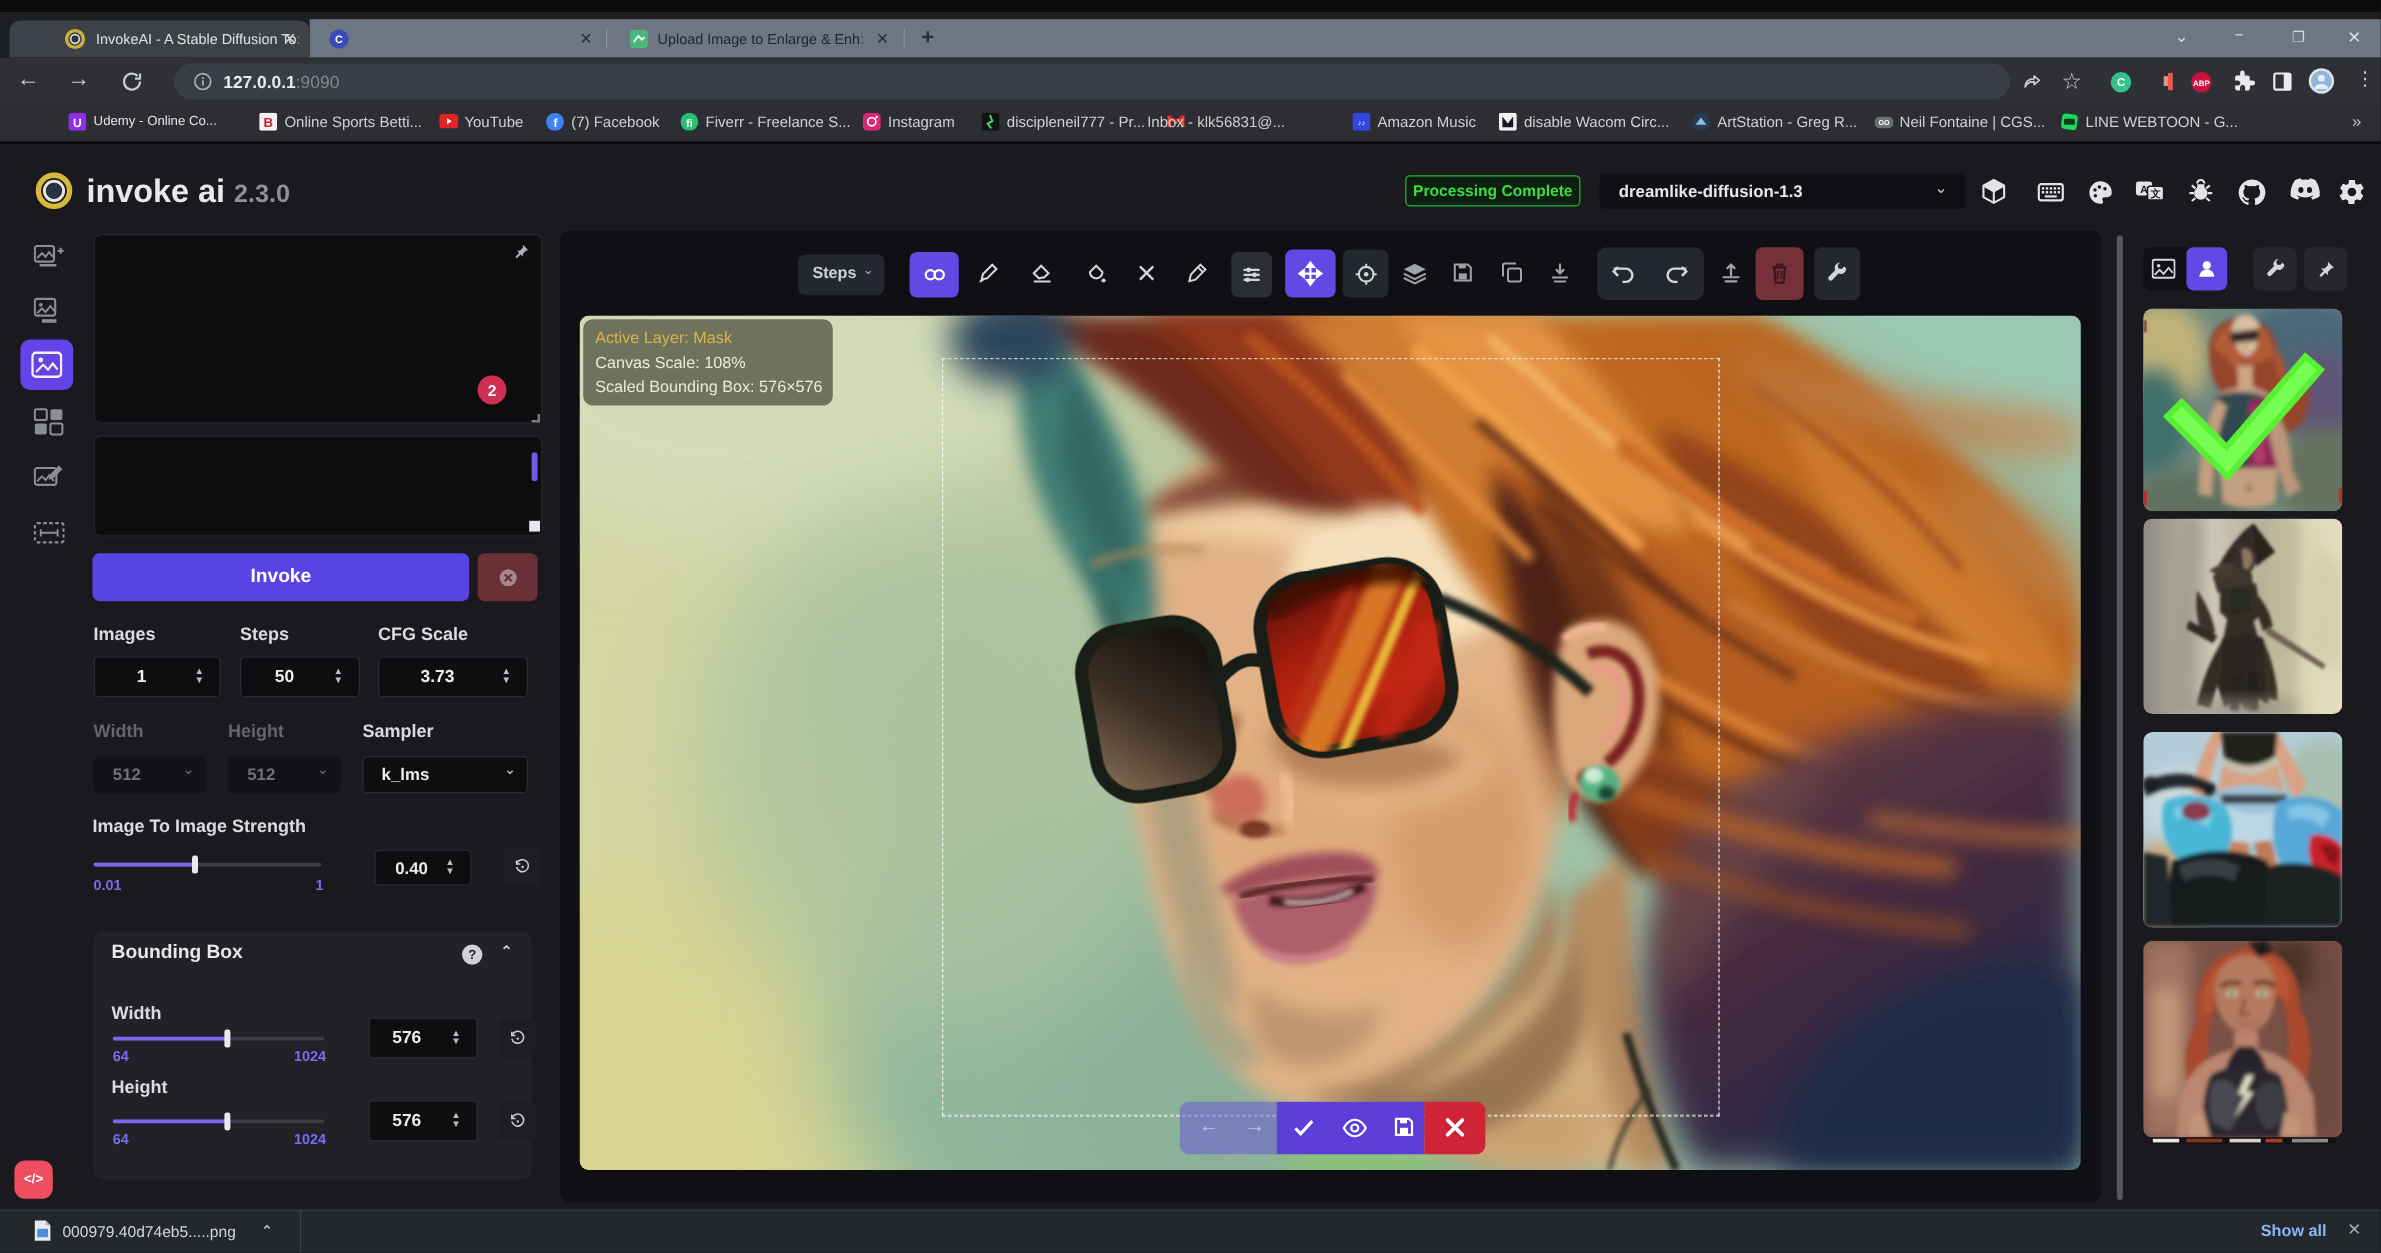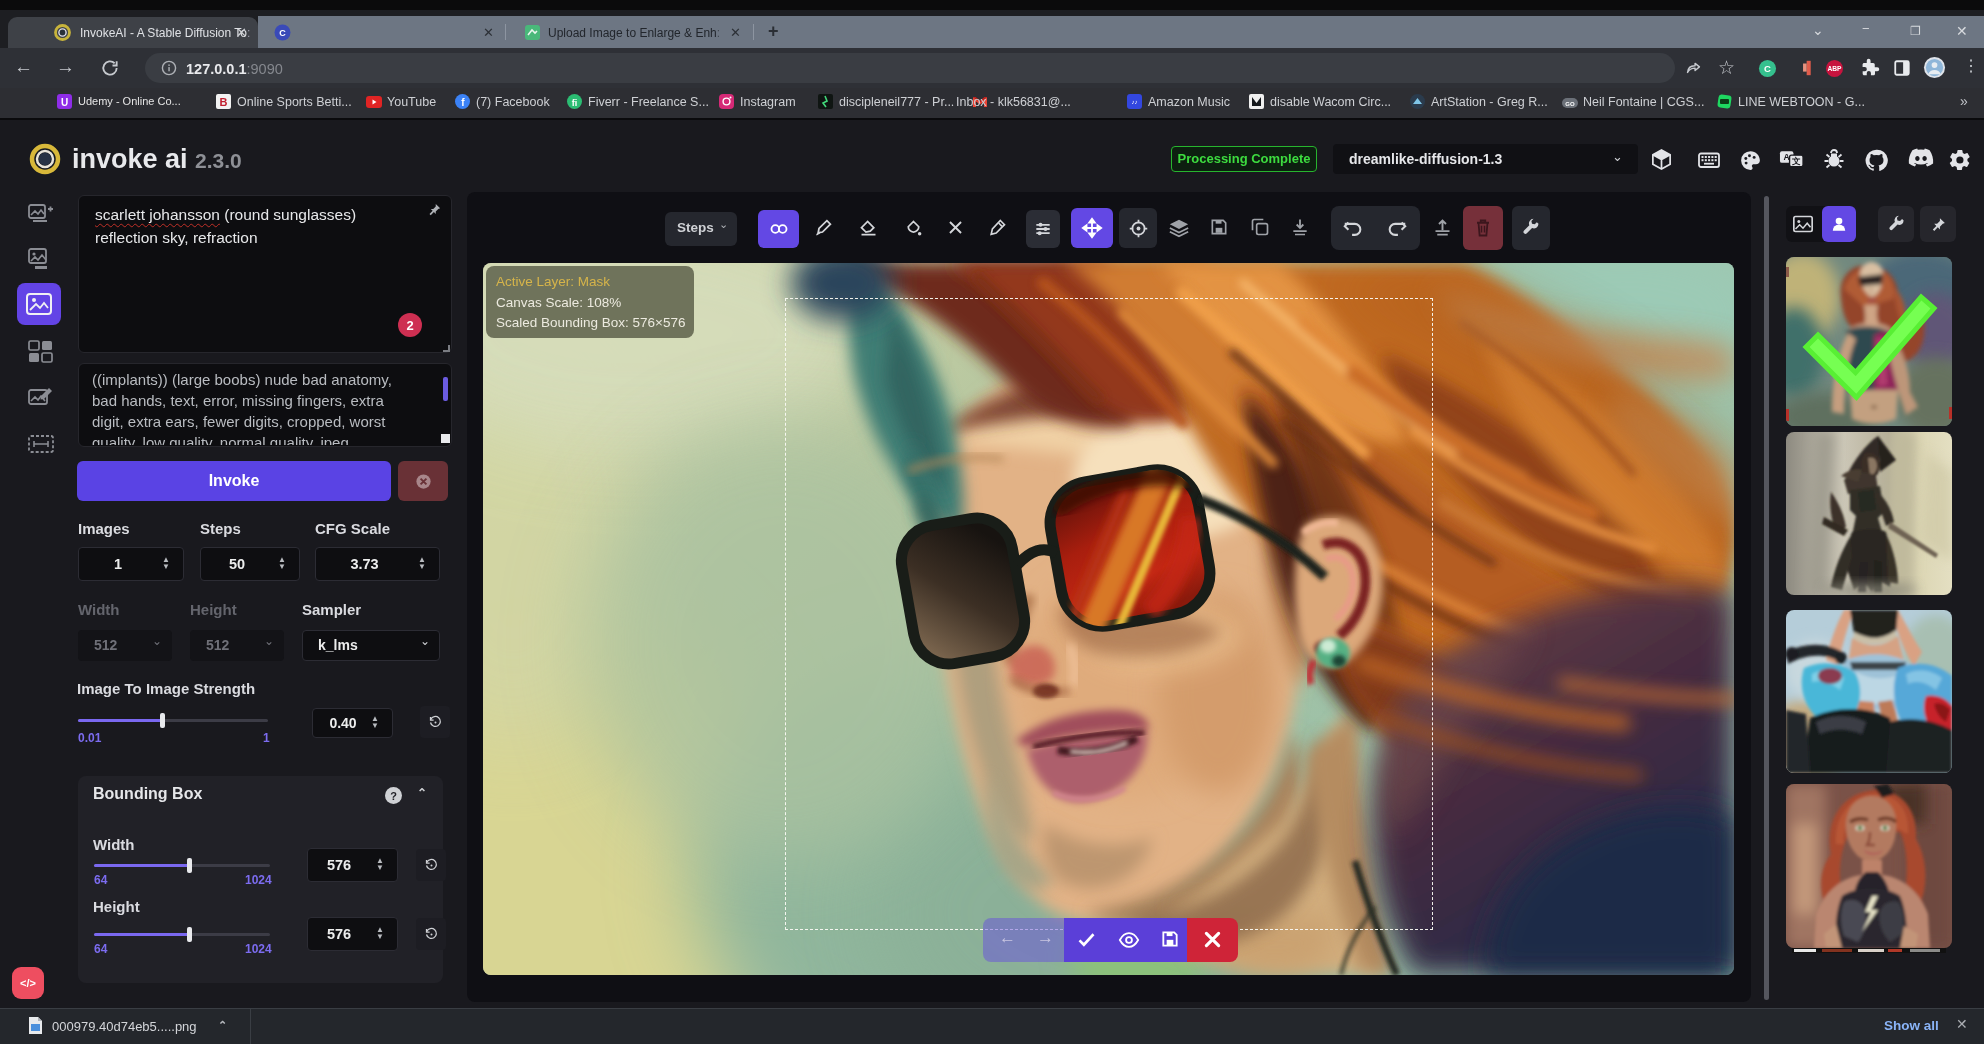--- a/index.html
+++ b/index.html
@@ -238,28 +238,26 @@
 <div class="abs" style="left:28px;top:386px;"><svg width="26" height="24" viewBox="0 0 26 24">
         <rect x="1" y="4" width="18" height="14" rx="2" fill="none" stroke="#8b8d94" stroke-width="1.8"></rect>
         <path d="M3 15 l4-4 3 3 3-4 4 5" stroke="#8b8d94" fill="none" stroke-width="1.6"></path>
         <path d="M21 2 l3 3 -8 8 -3.5.5 .5-3.5 z" fill="#8b8d94"></path>
       </svg></div>
 <div class="abs" style="left:28px;top:432px;"><svg width="26" height="24" viewBox="0 0 26 24">
         <rect x="1" y="4" width="24" height="16" rx="2" fill="none" stroke="#8b8d94" stroke-width="1.8" stroke-dasharray="3 2"></rect>
         <path d="M6 12 h14 M6 9 v6 M20 9 v6" stroke="#8b8d94" stroke-width="1.6"></path>
       </svg></div>
 <div class="abs" style="left:78px;top:195px;width:374px;height:158px;background:#0d0d10;border:1px solid #26262c;border-radius:6px;"></div>
-<div class="abs" style="left:95px;top:204px;width:340px;color:#e7e8ea;font-size:15.5px;line-height:22.5px;"><span style="text-decoration:underline wavy #c03028 1px;text-underline-offset:3px;">scarlett johansson</span> (round sunglasses)<br>reflection sky, refraction</div>
 <svg class="abs" style="left:427px;top:202px;" width="15" height="15" viewBox="0 0 24 24">
       <path d="M14 3l7 7-3 1-4 4 0 4-3-3-5 5-2-2 5-5-3-3 4 0 4-4z" fill="#aeb1b6"></path>
     </svg>
 <div class="abs ic" style="left:398px;top:313px;width:24px;height:24px;border-radius:50%;background:#ce2f52;color:#fff;font-size:13px;font-weight:bold;">2</div>
 <div class="abs" style="left:443px;top:345px;width:7px;height:7px;border-right:2px solid #7a7c82;border-bottom:2px solid #7a7c82;"></div>
 <div class="abs" style="left:78px;top:363px;width:374px;height:84px;background:#0d0d10;border:1px solid #26262c;border-radius:6px;"></div>
-<div class="abs" style="left:92px;top:369px;width:350px;height:76px;overflow:hidden;color:#b9bcc1;font-size:15px;line-height:21px;">((implants)) (large boobs) nude bad anatomy,<br>bad hands, text, error, missing fingers, extra<br>digit, extra ears, fewer digits, cropped, worst<br>quality, low quality, normal quality, jpeg</div>
 <div class="abs" style="left:443px;top:377px;width:5px;height:24px;background:#6b5be0;border-radius:2px;"></div>
 <div class="abs" style="left:441px;top:434px;width:9px;height:9px;background:#e8e9ec;"></div>
 <div class="abs ic" style="left:77px;top:461px;width:314px;height:40px;background:#5a43e4;border-radius:6px;color:#fff;font-weight:bold;font-size:16px;">Invoke</div>
 <div class="abs ic" style="left:398px;top:461px;width:50px;height:40px;background:#693136;border-radius:6px;">
       <svg width="19" height="19" viewBox="0 0 24 24">
         <circle cx="12" cy="12" r="9" fill="#a8868a"></circle>
         <path d="M8.3 8.3 L15.7 15.7 M15.7 8.3 L8.3 15.7" stroke="#693136" stroke-width="2.4"></path>
       </svg>
     </div>
 <div class="abs" style="left:78px;top:520px;color:#dadbe0;font-size:15px;font-weight:bold;">Images</div>

